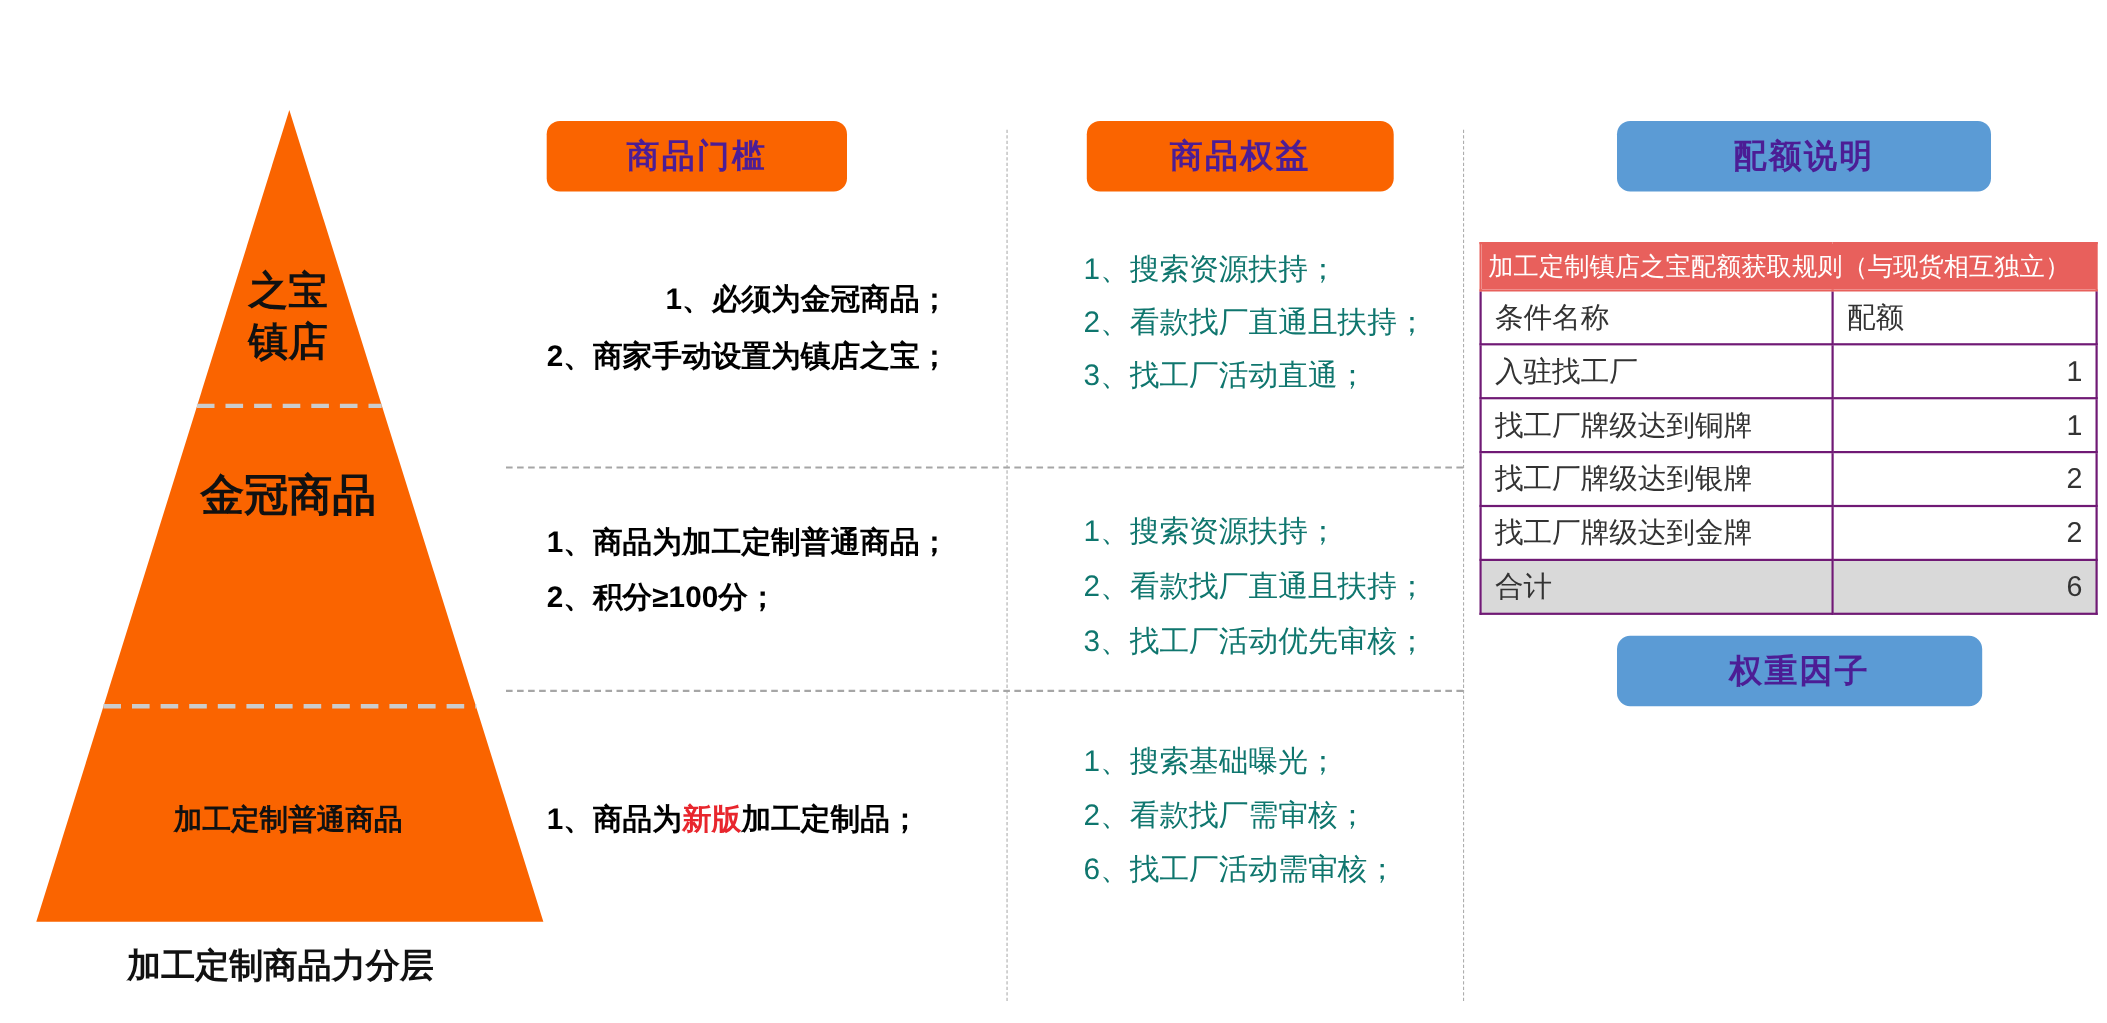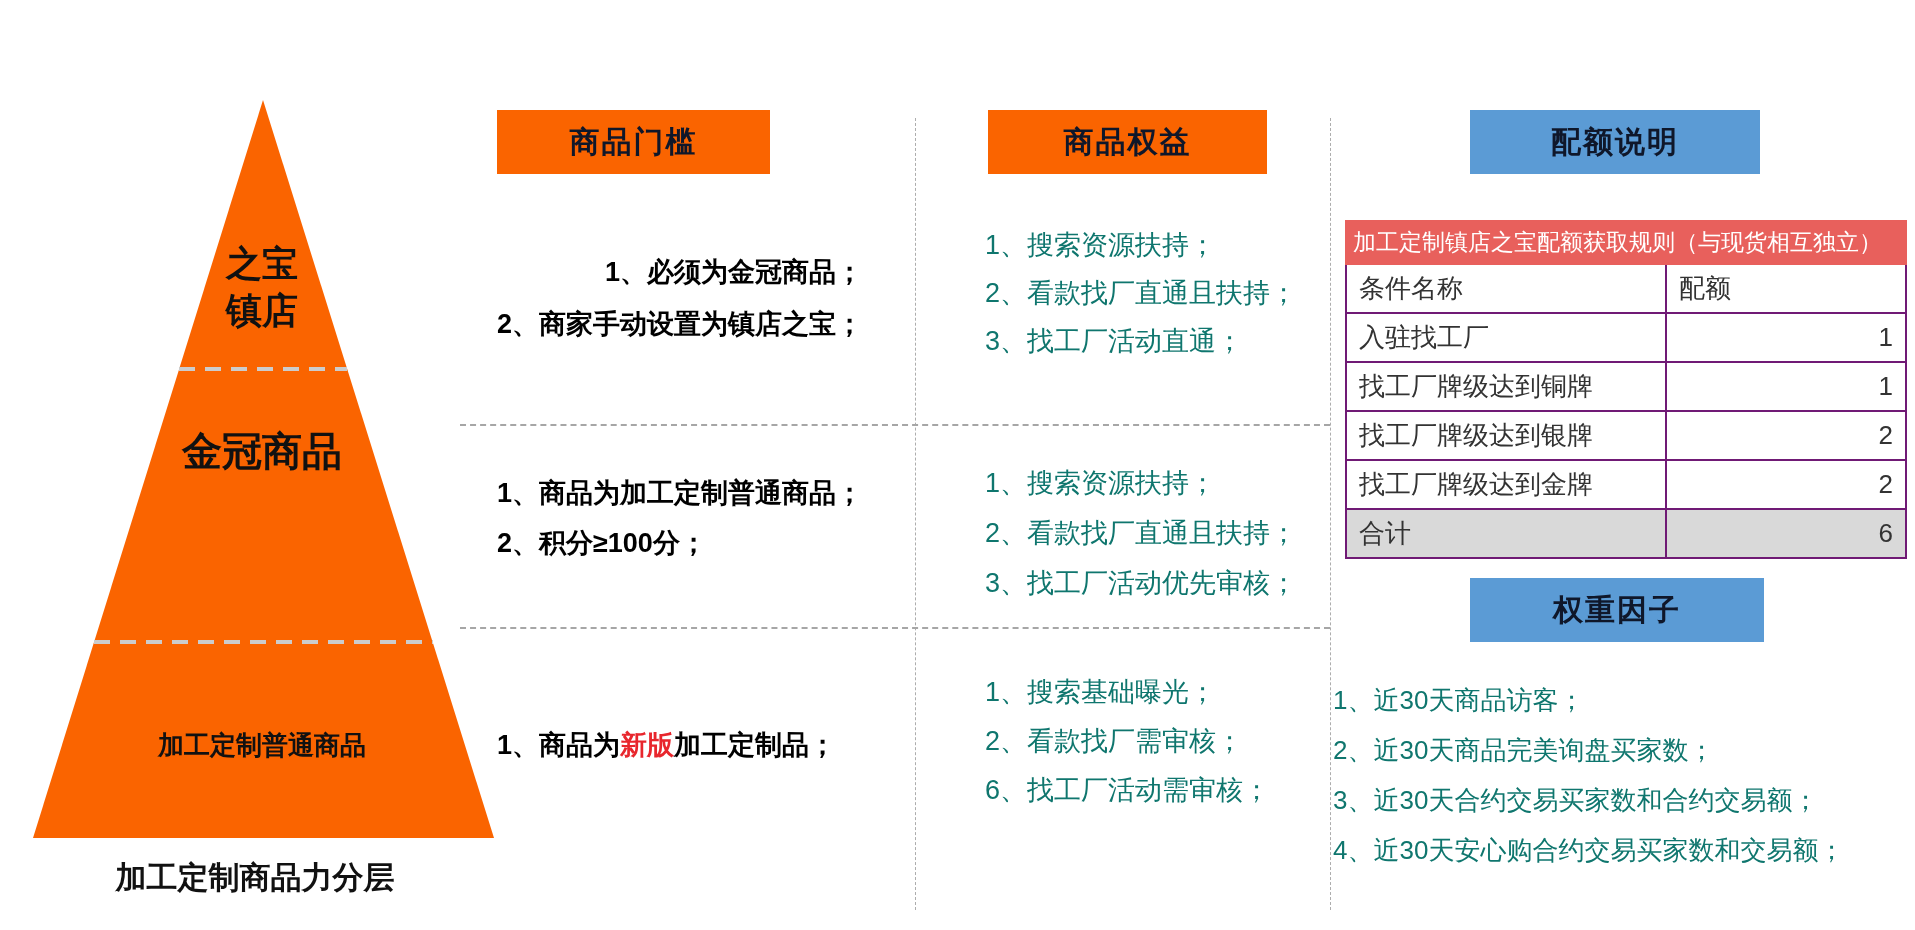--- a/index.html
+++ b/index.html
@@ -7,21 +7,21 @@
     position:relative;width:1915px;height:930px;background:#ffffff;overflow:hidden;
     font-family:"Liberation Sans","DejaVu Sans",sans-serif;
   }
   .pyramid-svg{position:absolute;left:20px;top:95px;}
   .pyr-label{position:absolute;text-align:center;font-weight:bold;color:#111111;}
   .pyr-label.top{left:162px;top:240px;width:200px;font-size:36px;line-height:47px;}
   .pyr-label.mid{left:112px;top:427px;width:300px;font-size:40px;line-height:48px;}
   .pyr-label.bot{left:102px;top:721px;width:320px;font-size:26px;line-height:48px;}
   .pyr-caption{position:absolute;left:100px;top:856px;width:310px;text-align:center;
     font-weight:bold;color:#111111;font-size:31px;line-height:44px;}
-  .hdr{position:absolute;height:64px;border-radius:0;color:#0f172a;font-weight:bold;
+  .hdr{position:absolute;height:64px;border-radius:12px;color:#4c1d95;font-weight:bold;
     font-size:30px;display:flex;align-items:center;justify-content:center;letter-spacing:2px;}
   .hdr.orange{background:#FA6400;}
   .hdr.blue{background:#5B9BD5;}
   .list{position:absolute;font-size:27px;color:#0f766e;white-space:nowrap;}
   .list div{line-height:var(--lh,50px);}
   .list.bold{font-weight:bold;color:#000000;}
   .hl-red{color:#E8262D;}
   .vsep{position:absolute;width:0;border-left:1px dashed #adadad;}
   .hsep{position:absolute;height:0;border-top:2px dashed #a6a6a6;}
   .quota-table{position:absolute;left:1345px;top:220px;width:560px;border-collapse:collapse;
@@ -55,22 +55,22 @@
   <div class="pyr-caption">加工定制商品力分层</div>
 
   <div class="vsep" style="left:915px;top:118px;height:792px;"></div>
   <div class="vsep" style="left:1330px;top:118px;height:792px;"></div>
 
   <div class="hsep" style="left:460px;top:424px;width:870px;"></div>
   <div class="hsep" style="left:460px;top:627px;width:870px;"></div>
 
   <div class="hdr orange" style="left:497px;top:110px;width:273px;">商品门槛</div>
   <div class="hdr orange" style="left:988px;top:110px;width:279px;">商品权益</div>
-  <div class="hdr blue" style="left:1470px;top:110px;width:290px;">配额说明</div>
-  <div class="hdr blue" style="left:1470px;top:578px;width:294px;">权重因子</div>
+  <div class="hdr blue" style="left:1470px;top:110px;width:340px;">配额说明</div>
+  <div class="hdr blue" style="left:1470px;top:578px;width:332px;">权重因子</div>
 
   <div class="list bold" style="left:497px;top:246px;text-align:right;--lh:52px;">
     <div>1、必须为金冠商品；</div>
     <div>2、商家手动设置为镇店之宝；</div>
   </div>
   <div class="list bold" style="left:497px;top:468px;--lh:50px;">
     <div>1、商品为加工定制普通商品；</div>
     <div>2、积分≥100分；</div>
   </div>
   <div class="list bold" style="left:497px;top:723px;--lh:44px;">
@@ -124,20 +124,14 @@
       <td>找工厂牌级达到金牌</td>
       <td class="val">2</td>
     </tr>
     <tr class="total">
       <td>合计</td>
       <td class="val">6</td>
     </tr>
   </tbody>
     </table>
 
-  <div class="list" style="left:1333px;top:675px;--lh:50px;font-size:26px;">
-    <div>1、近30天商品访客；</div>
-    <div>2、近30天商品完美询盘买家数；</div>
-    <div>3、近30天合约交易买家数和合约交易额；</div>
-    <div>4、近30天安心购合约交易买家数和交易额；</div>
-  </div>
 
 </div>
 
 </body></html>

